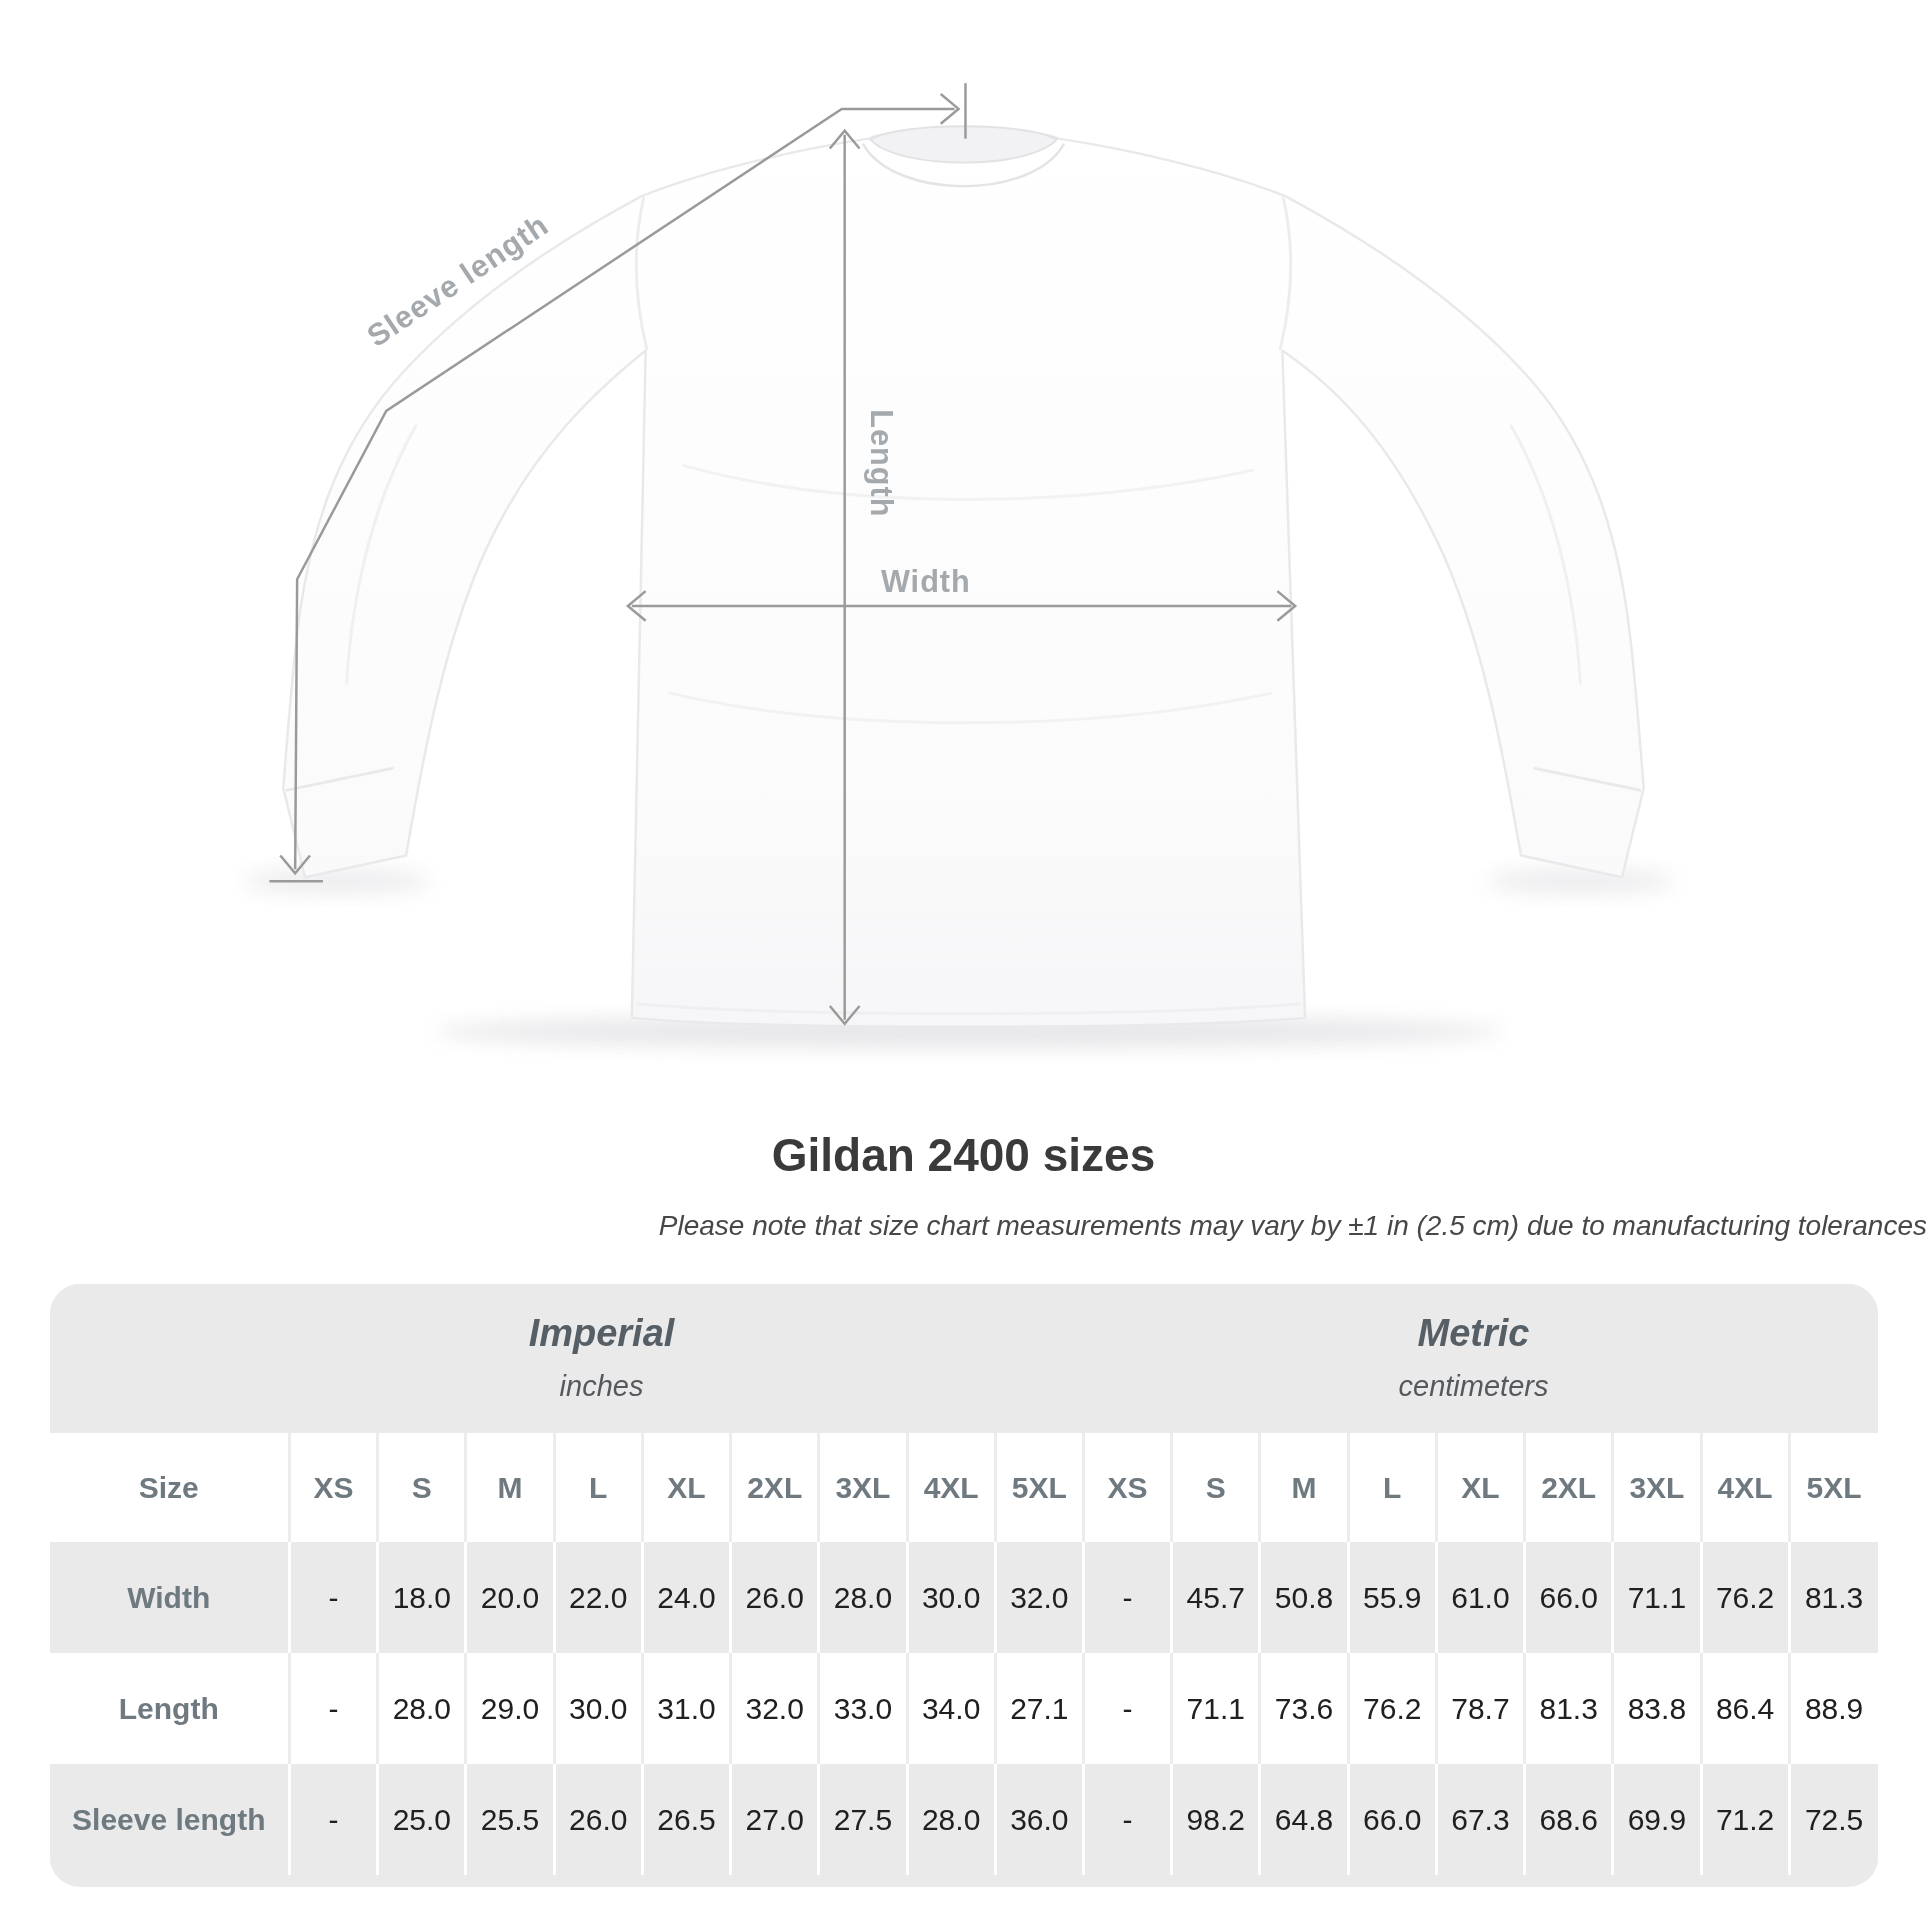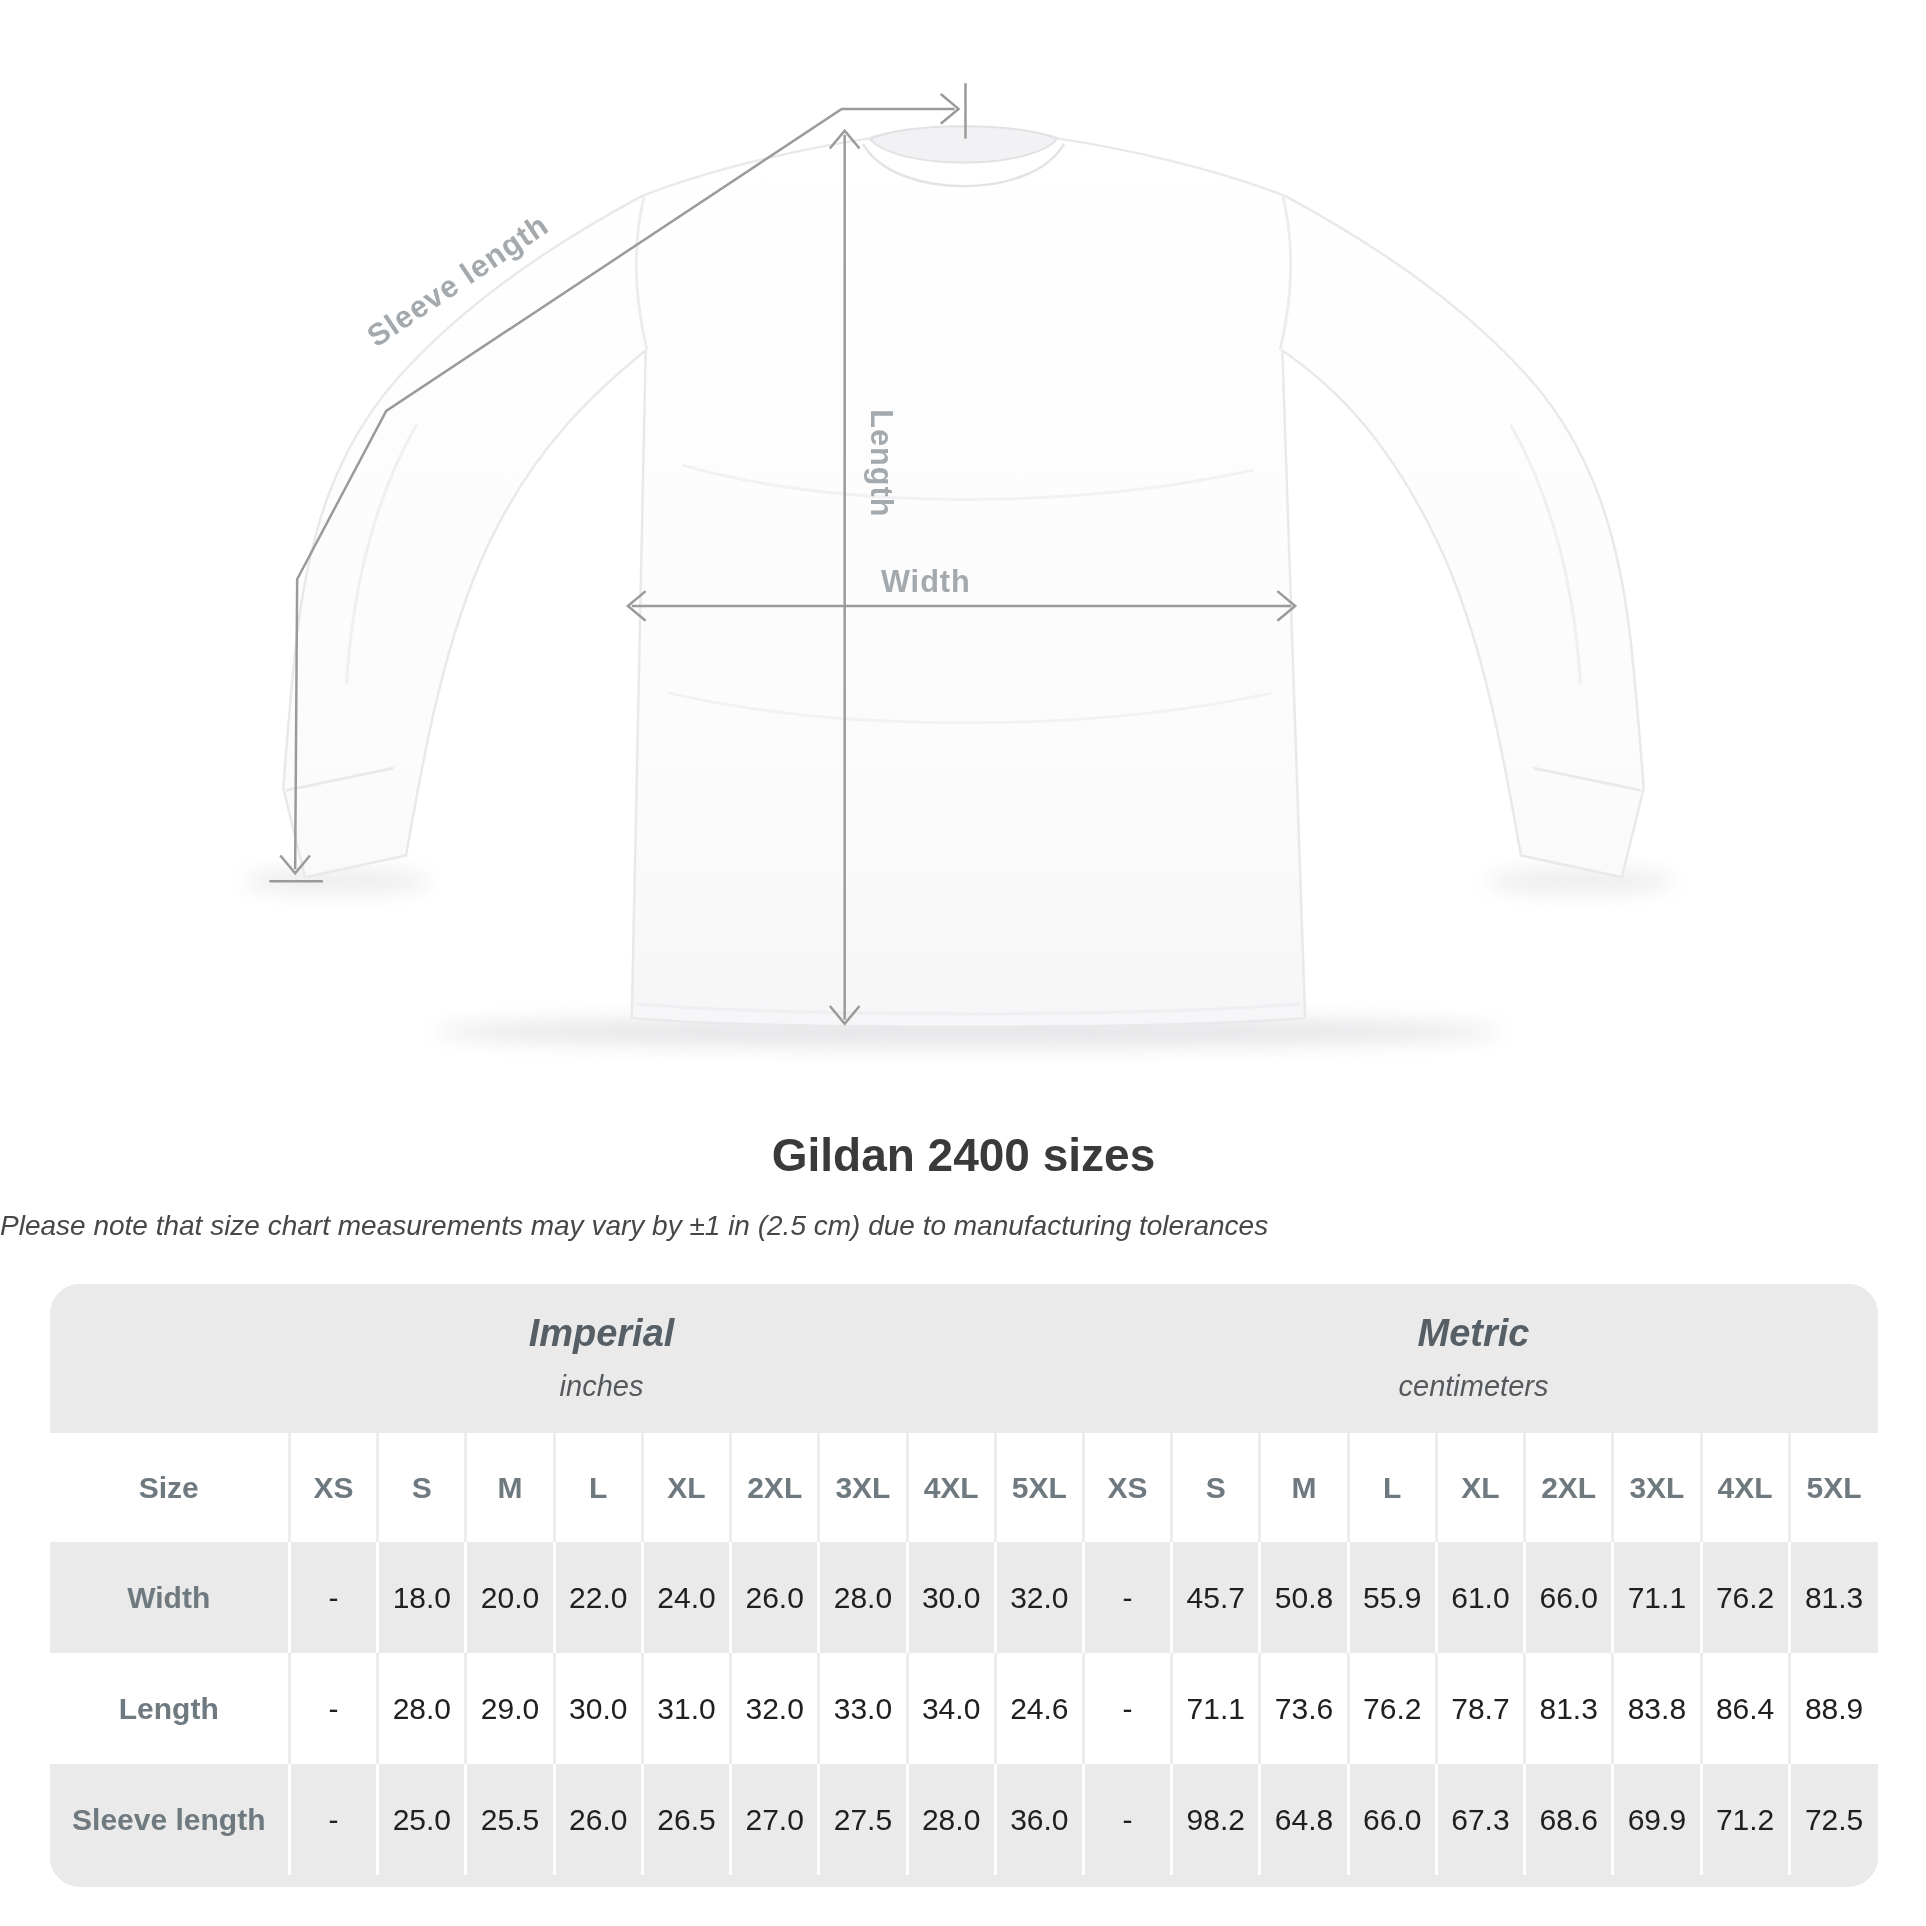--- a/index.html
+++ b/index.html
@@ -4,21 +4,21 @@
 <style>
   html,body{margin:0;padding:0;background:#fff}
   body{width:1927px;height:1927px;font-family:"Liberation Sans",sans-serif;overflow:hidden}
 
   .diagram{position:relative;width:1927px;height:1104px}
   .diagram svg{display:block}
 
   .diagLabel{font-family:"Liberation Sans",sans-serif;font-size:31px;font-weight:bold;fill:#a4a9ad;letter-spacing:1px}
 
   .page-title{margin:26px 0 28px;text-align:center;font-size:46px;line-height:1.1;font-weight:bold;color:#3a3a3a}
-  .note{margin:0 0 42px;text-align:left;font-style:italic;font-size:28px;line-height:1.2;color:#474747}
+  .note{margin:0 0 42px;text-align:right;font-style:italic;font-size:28px;line-height:1.2;color:#474747}
 
   .table-card{position:relative;width:1828px;margin:4px auto;background:#eaeaea;border-radius:30px;overflow:hidden;padding-bottom:12px}
   .unit-header{position:relative;height:149px;background:#eaeaea}
   .unit{position:absolute;top:28px;transform:translateX(-50%);text-align:center}
   .unit-imperial{left:552px}
   .unit-metric{left:1424px}
   .unit-name{font-size:38px;font-weight:bold;font-style:italic;color:#565f66}
   .unit-sub{margin-top:15px;font-size:29px;font-style:italic;color:#55595d}
 
   table.size-table{width:100%;border-collapse:collapse;table-layout:fixed}
@@ -183,21 +183,21 @@
         <tr class="row white">
           <td class="lbl">Length</td>
           <td>-</td>
           <td>28.0</td>
           <td>29.0</td>
           <td>30.0</td>
           <td>31.0</td>
           <td>32.0</td>
           <td>33.0</td>
           <td>34.0</td>
-          <td>24.6</td>
+          <td>27.1</td>
           <td>-</td>
           <td>71.1</td>
           <td>73.6</td>
           <td>76.2</td>
           <td>78.7</td>
           <td>81.3</td>
           <td>83.8</td>
           <td>86.4</td>
           <td>88.9</td>
         </tr>

